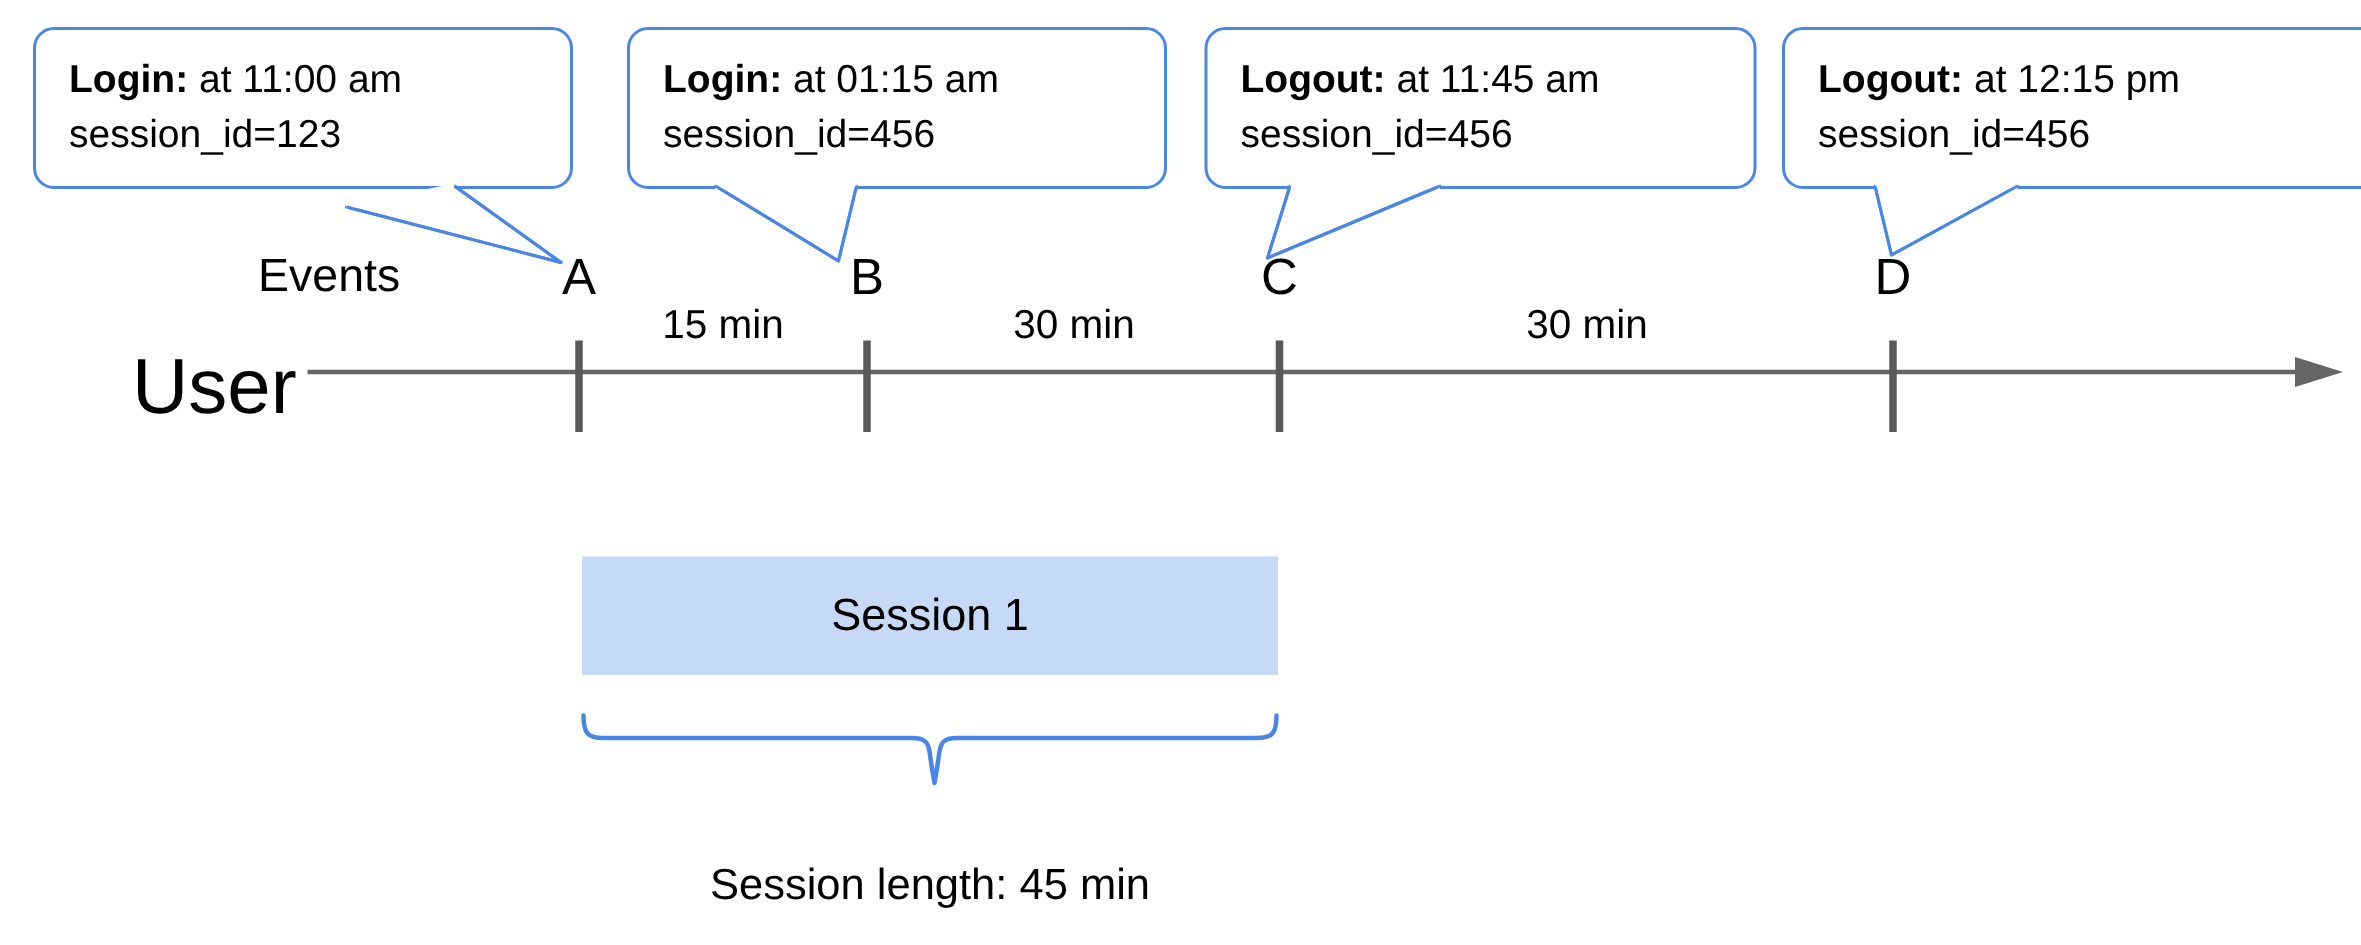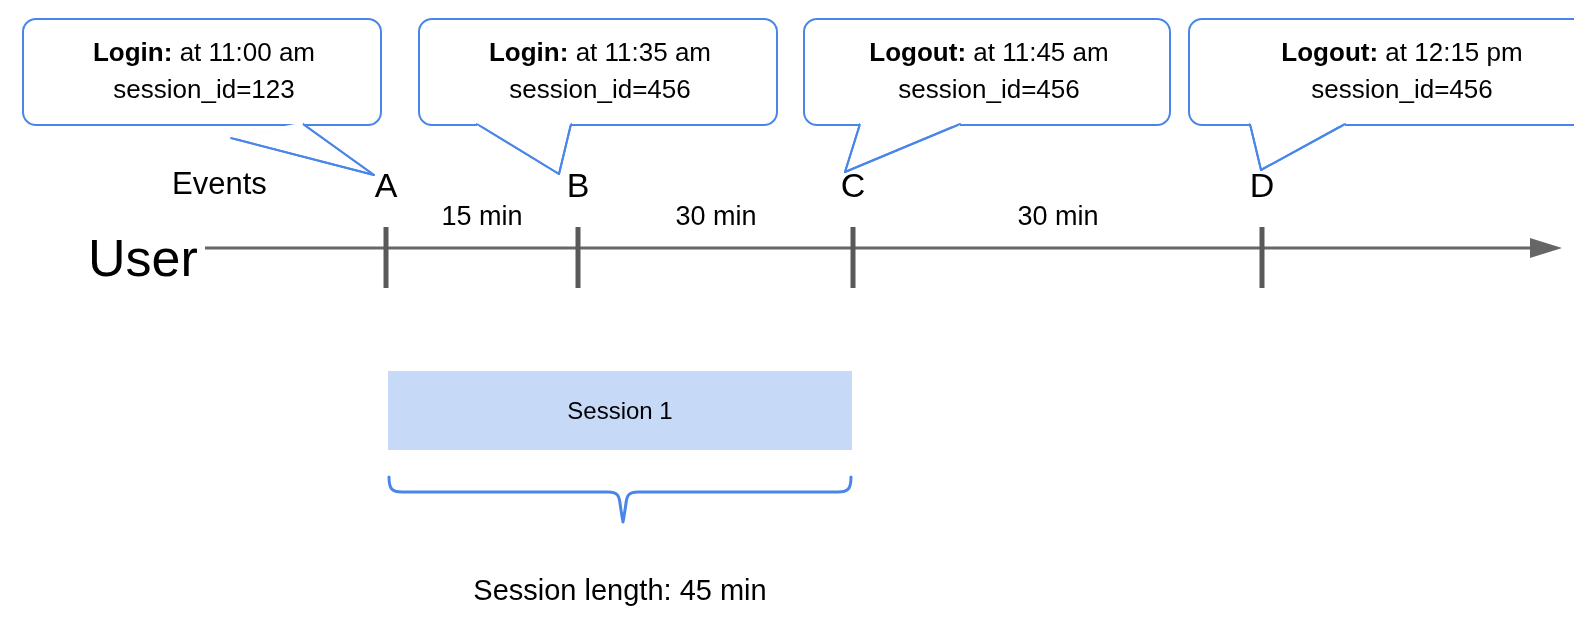--- a/index.html
+++ b/index.html
@@ -27,21 +27,20 @@
     padding: 14px 18px 10px 22px;
     font-size: 26px;
     line-height: 1.42;
     color: #000000;
   }
   .callout .lbl {
     font-weight: bold;
   }
   .callout .ln {
     white-space: nowrap;
-    text-align: center;
   }
   .tail-svg {
     position: absolute;
     left: 0;
     top: 0;
     width: 1574px;
     height: 630px;
     pointer-events: none;
   }
   .axis-svg {
@@ -88,21 +87,21 @@
     left: 388px;
     top: 371px;
     width: 464px;
     height: 79px;
     background: #c6d9f7;
     display: flex;
     align-items: center;
     justify-content: center;
   }
   #session-bar .bar-text {
-    font-size: 24px;
+    font-size: 30px;
     color: #000000;
   }
   #session-length-label {
     position: absolute;
     left: 388px;
     top: 576px;
     width: 464px;
     text-align: center;
     font-size: 29px;
     line-height: 1;
@@ -114,21 +113,21 @@
 <body>
 
 <div id="canvas">
 
   <div class="callout" id="callout-a" style="left:22px; top:18px; width:360px; height:108px;">
     <div class="ln"><span class="lbl">Login:</span> <span>at 11:00 am</span></div>
     <div class="ln">session_id=123</div>
   </div>
 
   <div class="callout" id="callout-b" style="left:418px; top:18px; width:360px; height:108px;">
-    <div class="ln"><span class="lbl">Login:</span> <span>at 11:35 am</span></div>
+    <div class="ln"><span class="lbl">Login:</span> <span>at 01:15 am</span></div>
     <div class="ln">session_id=456</div>
   </div>
 
   <div class="callout" id="callout-c" style="left:803px; top:18px; width:368px; height:108px;">
     <div class="ln"><span class="lbl">Logout:</span> <span>at 11:45 am</span></div>
     <div class="ln">session_id=456</div>
   </div>
 
   <div class="callout" id="callout-d" style="left:1188px; top:18px; width:424px; height:108px;">
     <div class="ln"><span class="lbl">Logout:</span> <span>at 12:15 pm</span></div>

